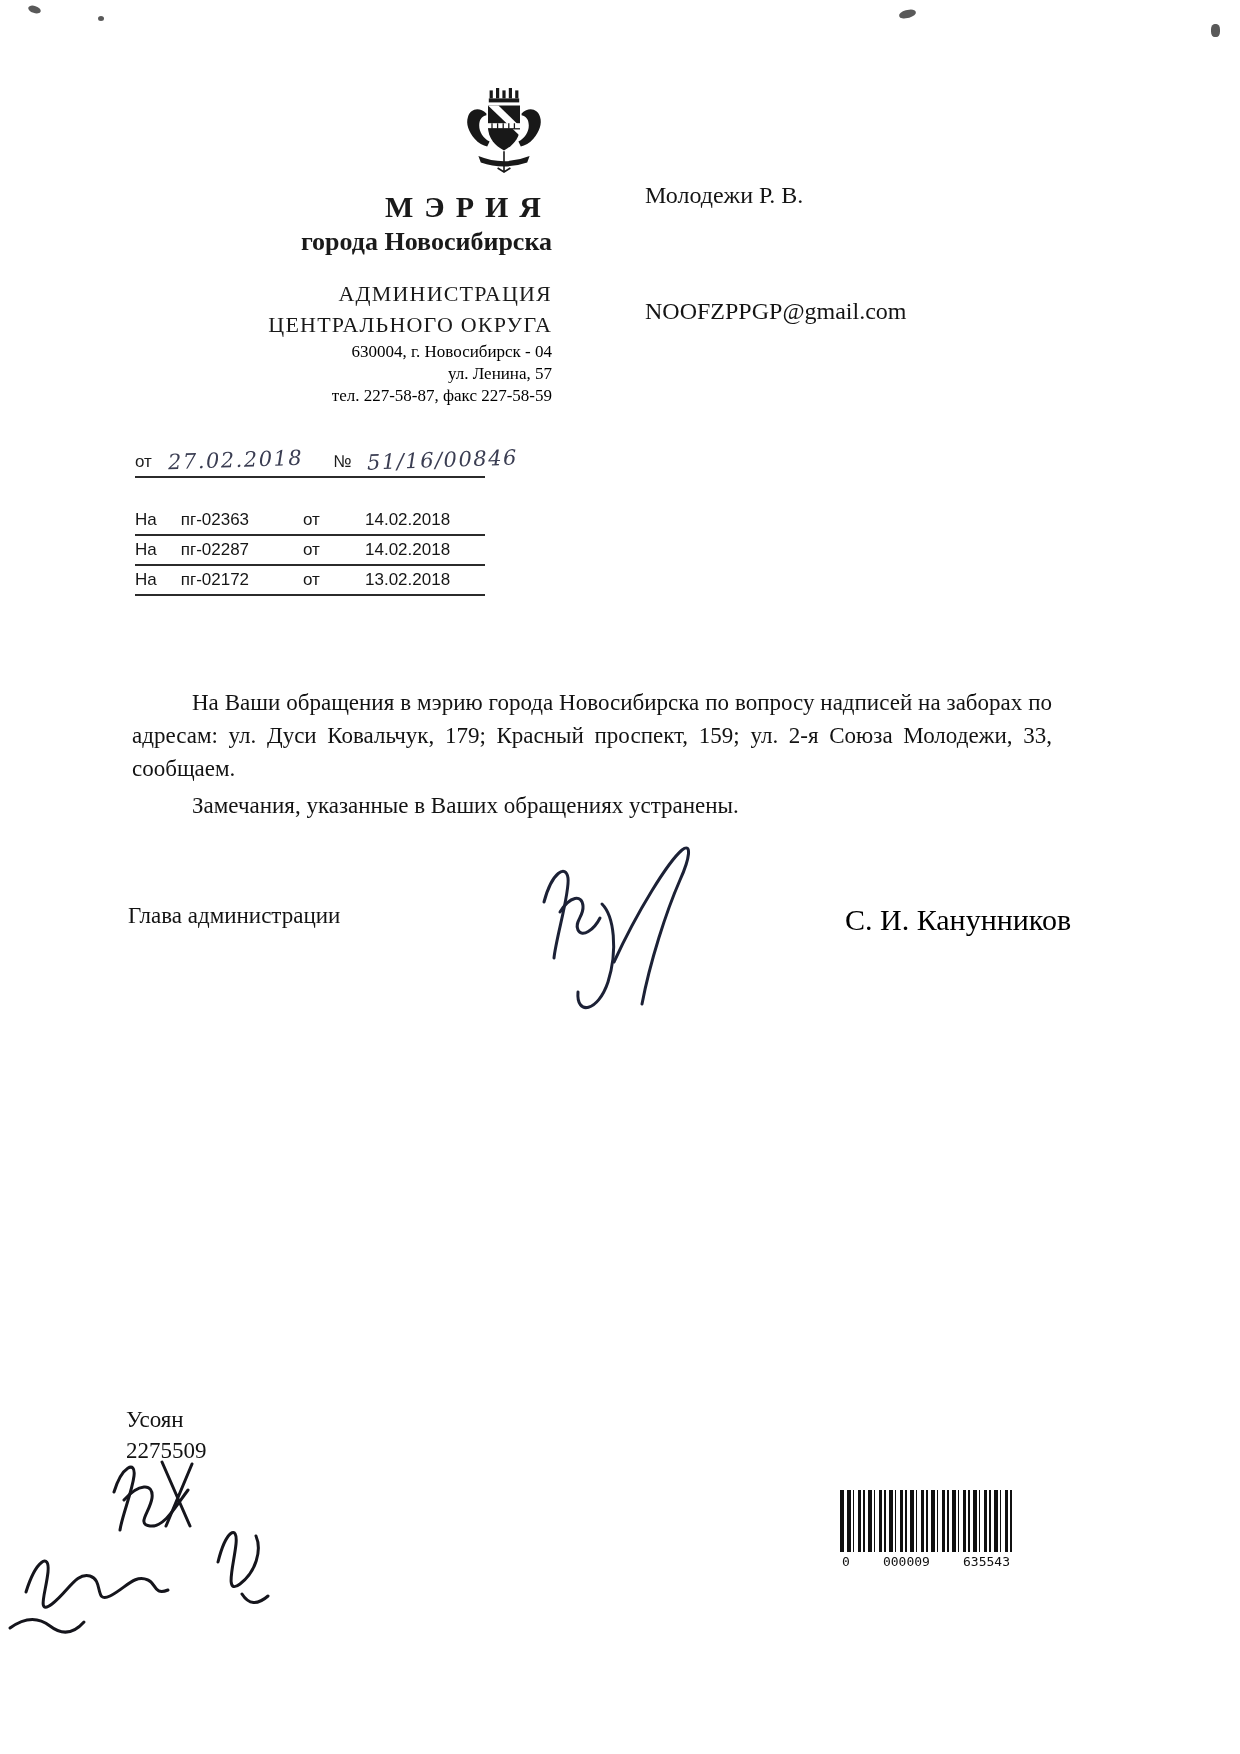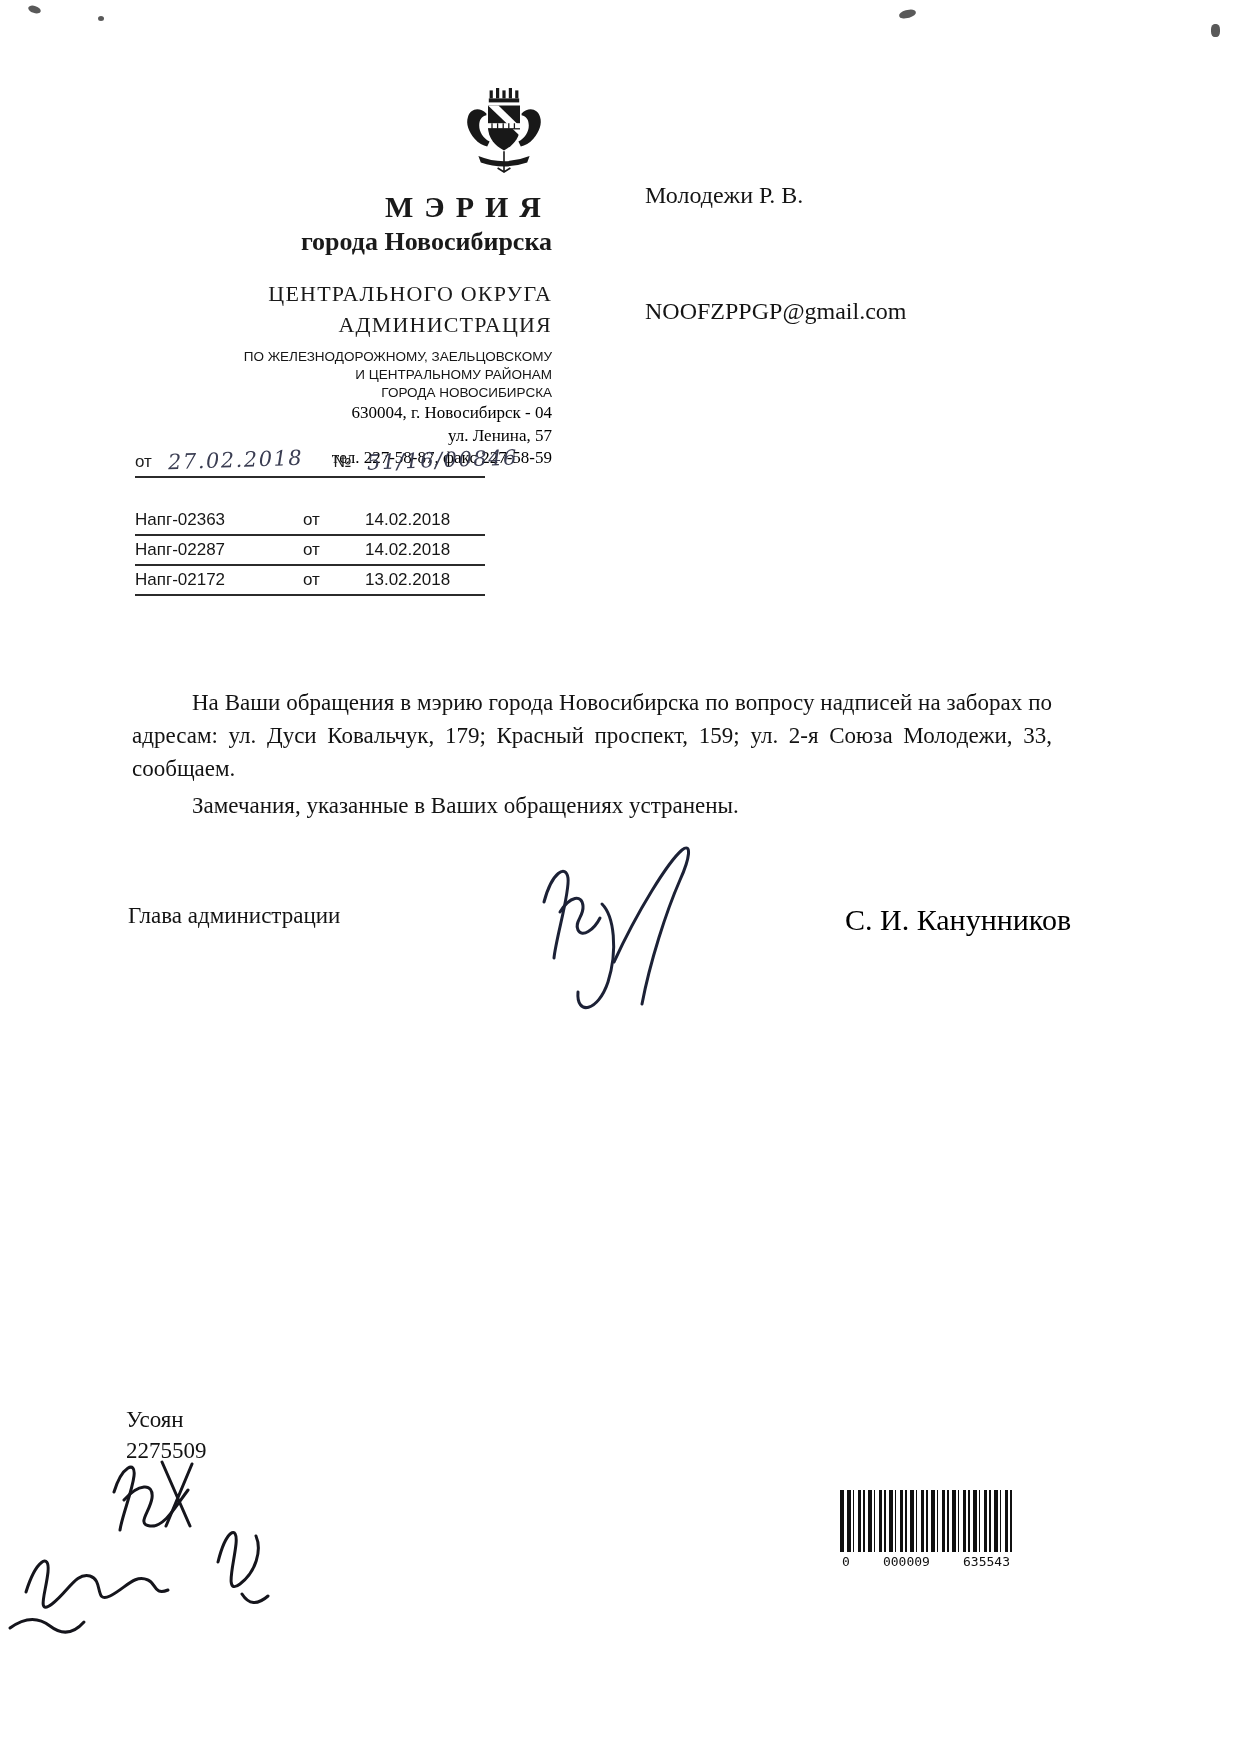--- a/index.html
+++ b/index.html
@@ -43,21 +43,21 @@
     transform:rotate(-2deg);display:inline-block;
   }
   .ref-line .g1{margin-left:16px}
   .ref-line .g2{margin-left:30px}
   .ref-line .g3{margin-left:16px}
 
   
   .incoming{position:absolute;left:135px;top:506px;width:350px;
     font-family:"Liberation Sans",sans-serif;font-size:17px;color:#161616}
   .in-row{display:flex;align-items:baseline;border-bottom:2px solid #2b2b2b;padding:4px 0 4px}
-  .in-row .c1{width:168px;display:flex;gap:0}
+  .in-row .c1{width:168px;display:flex;gap:24px}
   .in-row .c2{width:62px}
   .in-row .c3{flex:1}
 
   
   .recipient{position:absolute;left:645px;top:182px;font-size:24px;color:#141414}
   .r-email{margin-top:89px}
 
   
   .body-text{position:absolute;left:128px;top:682px;width:928px;
     font-size:23px;line-height:33px;text-align:justify;color:#131313}
@@ -119,27 +119,22 @@
         </g>
         <path d="M38 33 c-9 -9 -20 -6 -23 4 c-3 9 1 19 8 27 c5 6 11 9 16 10 l3 -6 c-8 -4 -13 -12 -13 -20 c0 -7 3 -12 9 -13 z" fill="#181818"></path>
         <path d="M82 33 c9 -9 20 -6 23 4 c3 9 -1 19 -8 27 c-5 6 -11 9 -16 10 l-3 -6 c8 -4 13 -12 13 -20 c0 -7 -3 -12 -9 -13 z" fill="#181818"></path>
         <path d="M28 86 q32 13 64 0 l-3 8 q-29 10 -58 0 z" fill="#181818"></path>
         <path d="M60 80 v26 M52 101 l8 5 l8 -5" stroke="#181818" stroke-width="2" fill="none"></path>
       </svg>
     </div>
     <div class="org-name">МЭРИЯ</div>
     <div class="org-city">города Новосибирска</div>
     <div class="admin">
+      <div>АДМИНИСТРАЦИЯ</div>
       <div>ЦЕНТРАЛЬНОГО ОКРУГА</div>
-      <div>АДМИНИСТРАЦИЯ</div>
-    </div>
-    <div class="districts">
-      <div>ПО ЖЕЛЕЗНОДОРОЖНОМУ, ЗАЕЛЬЦОВСКОМУ</div>
-      <div>И ЦЕНТРАЛЬНОМУ РАЙОНАМ</div>
-      <div>ГОРОДА НОВОСИБИРСКА</div>
     </div>
     <div class="addr">
       <div>630004, г. Новосибирск - 04</div>
       <div>ул. Ленина, 57</div>
       <div>тел. 227-58-87, факс 227-58-59</div>
     </div>
   </div>
 
   <div class="ref-line">
     <span class="lbl">от</span>

